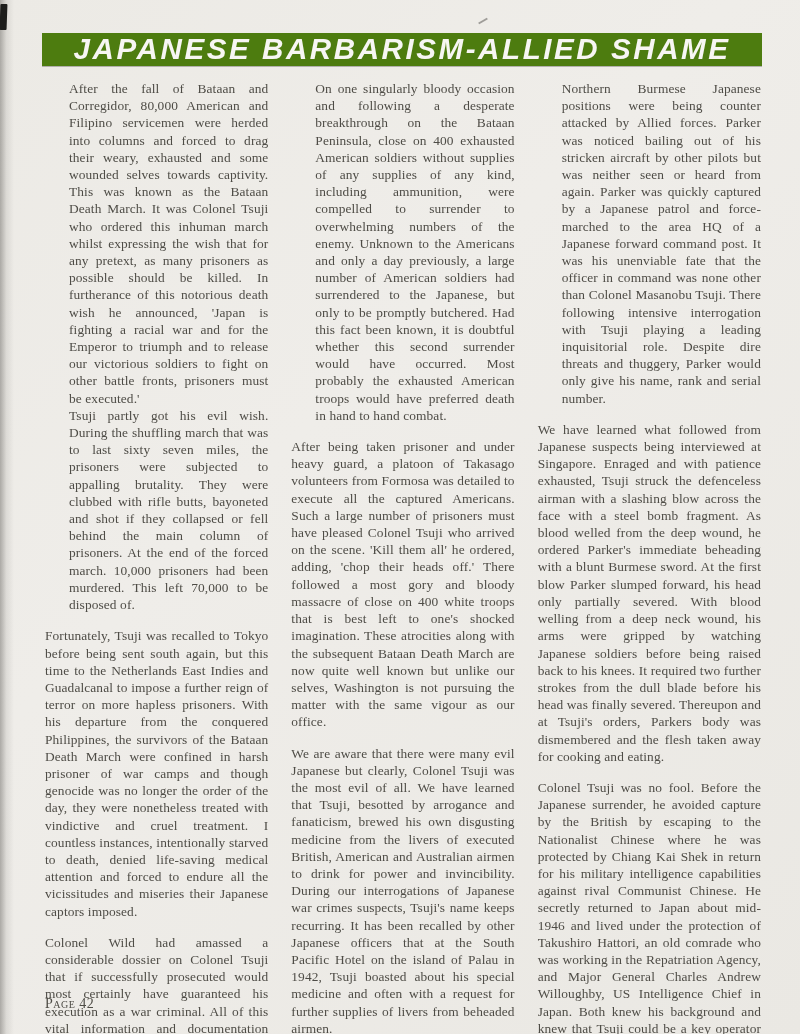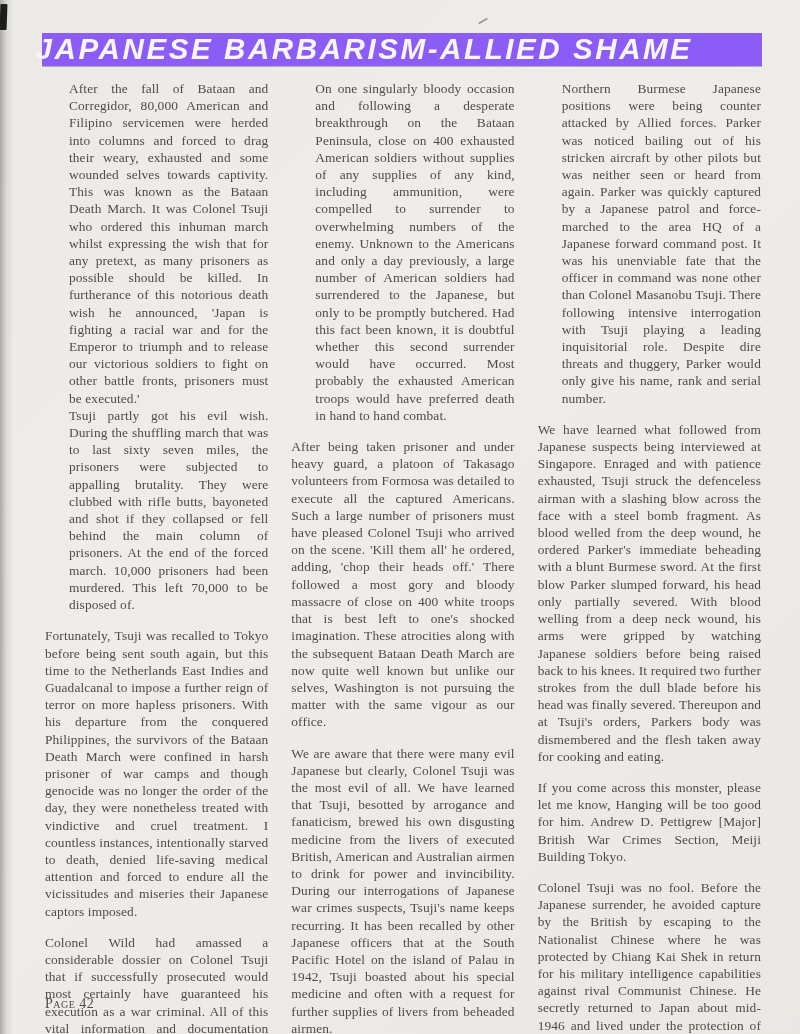--- a/index.html
+++ b/index.html
@@ -34,25 +34,25 @@
     position: absolute;
     left: 478px; top: 20px;
     width: 10px; height: 2px;
     background: rgba(80,78,74,0.5);
     transform: rotate(-30deg);
   }
   .title-banner {
     position: absolute;
     left: 42px; top: 33px;
     width: 720px; height: 33px;
-    background: #8b5cf6;
+    background: #4d7c0f;
     box-shadow: 0 1px 0 rgba(0,0,0,0.25);
     display: flex;
     align-items: center;
-    justify-content: flex-start;
+    justify-content: center;
   }
   .title-banner span {
     color: #f7f6f3;
     font-family: "Liberation Sans", sans-serif;
     font-weight: 700;
     font-style: italic;
     font-size: 29px;
     letter-spacing: 2.5px;
     white-space: nowrap;
     transform: scaleY(1.02) scaleX(1.02);
@@ -109,18 +109,17 @@
   </div>
   <div class="col">
     <p>On one singularly bloody occasion and following a desperate breakthrough on the Bataan Peninsula, close on 400 exhausted American soldiers without supplies of any supplies of any kind, including ammunition, were compelled to surrender to overwhelming numbers of the enemy. Unknown to the Americans and only a day previously, a large number of American soldiers had surrendered to the Japanese, but only to be promptly butchered. Had this fact been known, it is doubtful whether this second surrender would have occurred. Most probably the exhausted American troops would have preferred death in hand to hand combat.</p>
     <p>After being taken prisoner and under heavy guard, a platoon of Takasago volunteers from Formosa was detailed to execute all the captured Americans. Such a large number of prisoners must have pleased Colonel Tsuji who arrived on the scene. 'Kill them all' he ordered, adding, 'chop their heads off.'  There followed a most gory and bloody massacre of close on 400 white troops that is best left to one's shocked imagination. These atrocities along with the subsequent Bataan Death March are now quite well known but unlike our selves, Washington is not pursuing the matter with the same vigour as our office.</p>
     <p>We are aware that there were many evil Japanese but clearly, Colonel Tsuji was the most evil of all. We have learned that Tsuji, besotted by arrogance and fanaticism, brewed his own disgusting medicine from the livers of executed British, American and Australian airmen to drink for power and invincibility. During our interrogations of Japanese war crimes suspects, Tsuji's name keeps recurring. It has been recalled by other Japanese officers that at the South Pacific Hotel on the island of Palau in 1942, Tsuji boasted about his special medicine and often with a request for further supplies of livers from beheaded airmen.</p>
     <p>One more example of Tsuji's criminality should suffice. On 26 September 1944, Lieutenant Benjamin.A.Parker of the 14th Airforce 25th Fighter Squadron, 51st Fighter Group flying mission F1027 and escorting Allied  bombers, had his fighter aircraft hit by anti-aircraft fire. At the time,</p>
   </div>
   <div class="col">
     <p>Northern Burmese Japanese positions were being counter attacked by Allied forces. Parker was noticed bailing out of his stricken aircraft by other pilots but was neither seen or heard from again. Parker was quickly captured by a Japanese patrol and force-marched to the area HQ of a Japanese forward command post. It was his unenviable fate that the officer in command was none other than Colonel Masanobu Tsuji. There following intensive interrogation with Tsuji playing a leading inquisitorial role. Despite dire threats and thuggery, Parker would only give his name, rank and serial number.</p>
     <p>We have learned what followed from Japanese suspects being interviewed at Singapore. Enraged and with patience exhausted, Tsuji struck the defenceless airman with a slashing blow across the face with a steel bomb fragment. As blood welled from the deep wound, he ordered Parker's immediate beheading with a blunt Burmese sword. At the first blow Parker slumped forward, his head only partially severed. With blood welling from a deep neck wound, his arms were gripped by watching Japanese soldiers before being raised back to his knees. It required two further strokes from the dull blade before his head was finally severed. Thereupon and at Tsuji's orders, Parkers body was dismembered and the flesh taken away for cooking and eating.</p>
-    <p>If you come across this monster, please let me know, Hanging will be too good for him. Andrew D. Pettigrew [Major] British War Crimes Section, Meiji Building Tokyo.</p>
     <p>Colonel Tsuji was no fool. Before the Japanese surrender, he avoided capture by the British by escaping to the Nationalist Chinese where he was protected by Chiang Kai Shek in return for his military intelligence capabilities against rival Communist Chinese. He secretly returned to Japan about mid-1946 and lived under the protection of Takushiro Hattori, an old comrade who was working in the Repatriation Agency, and Major General Charles Andrew Willoughby, US Intelligence Chief in Japan. Both knew his background and knew that Tsuji could be a key operator in the cold war against the communists. They both made sure Tsuji was never</p>
   </div>
 </div>
 
 <div class="page-number">Page 42</div>
 
 </body></html>

